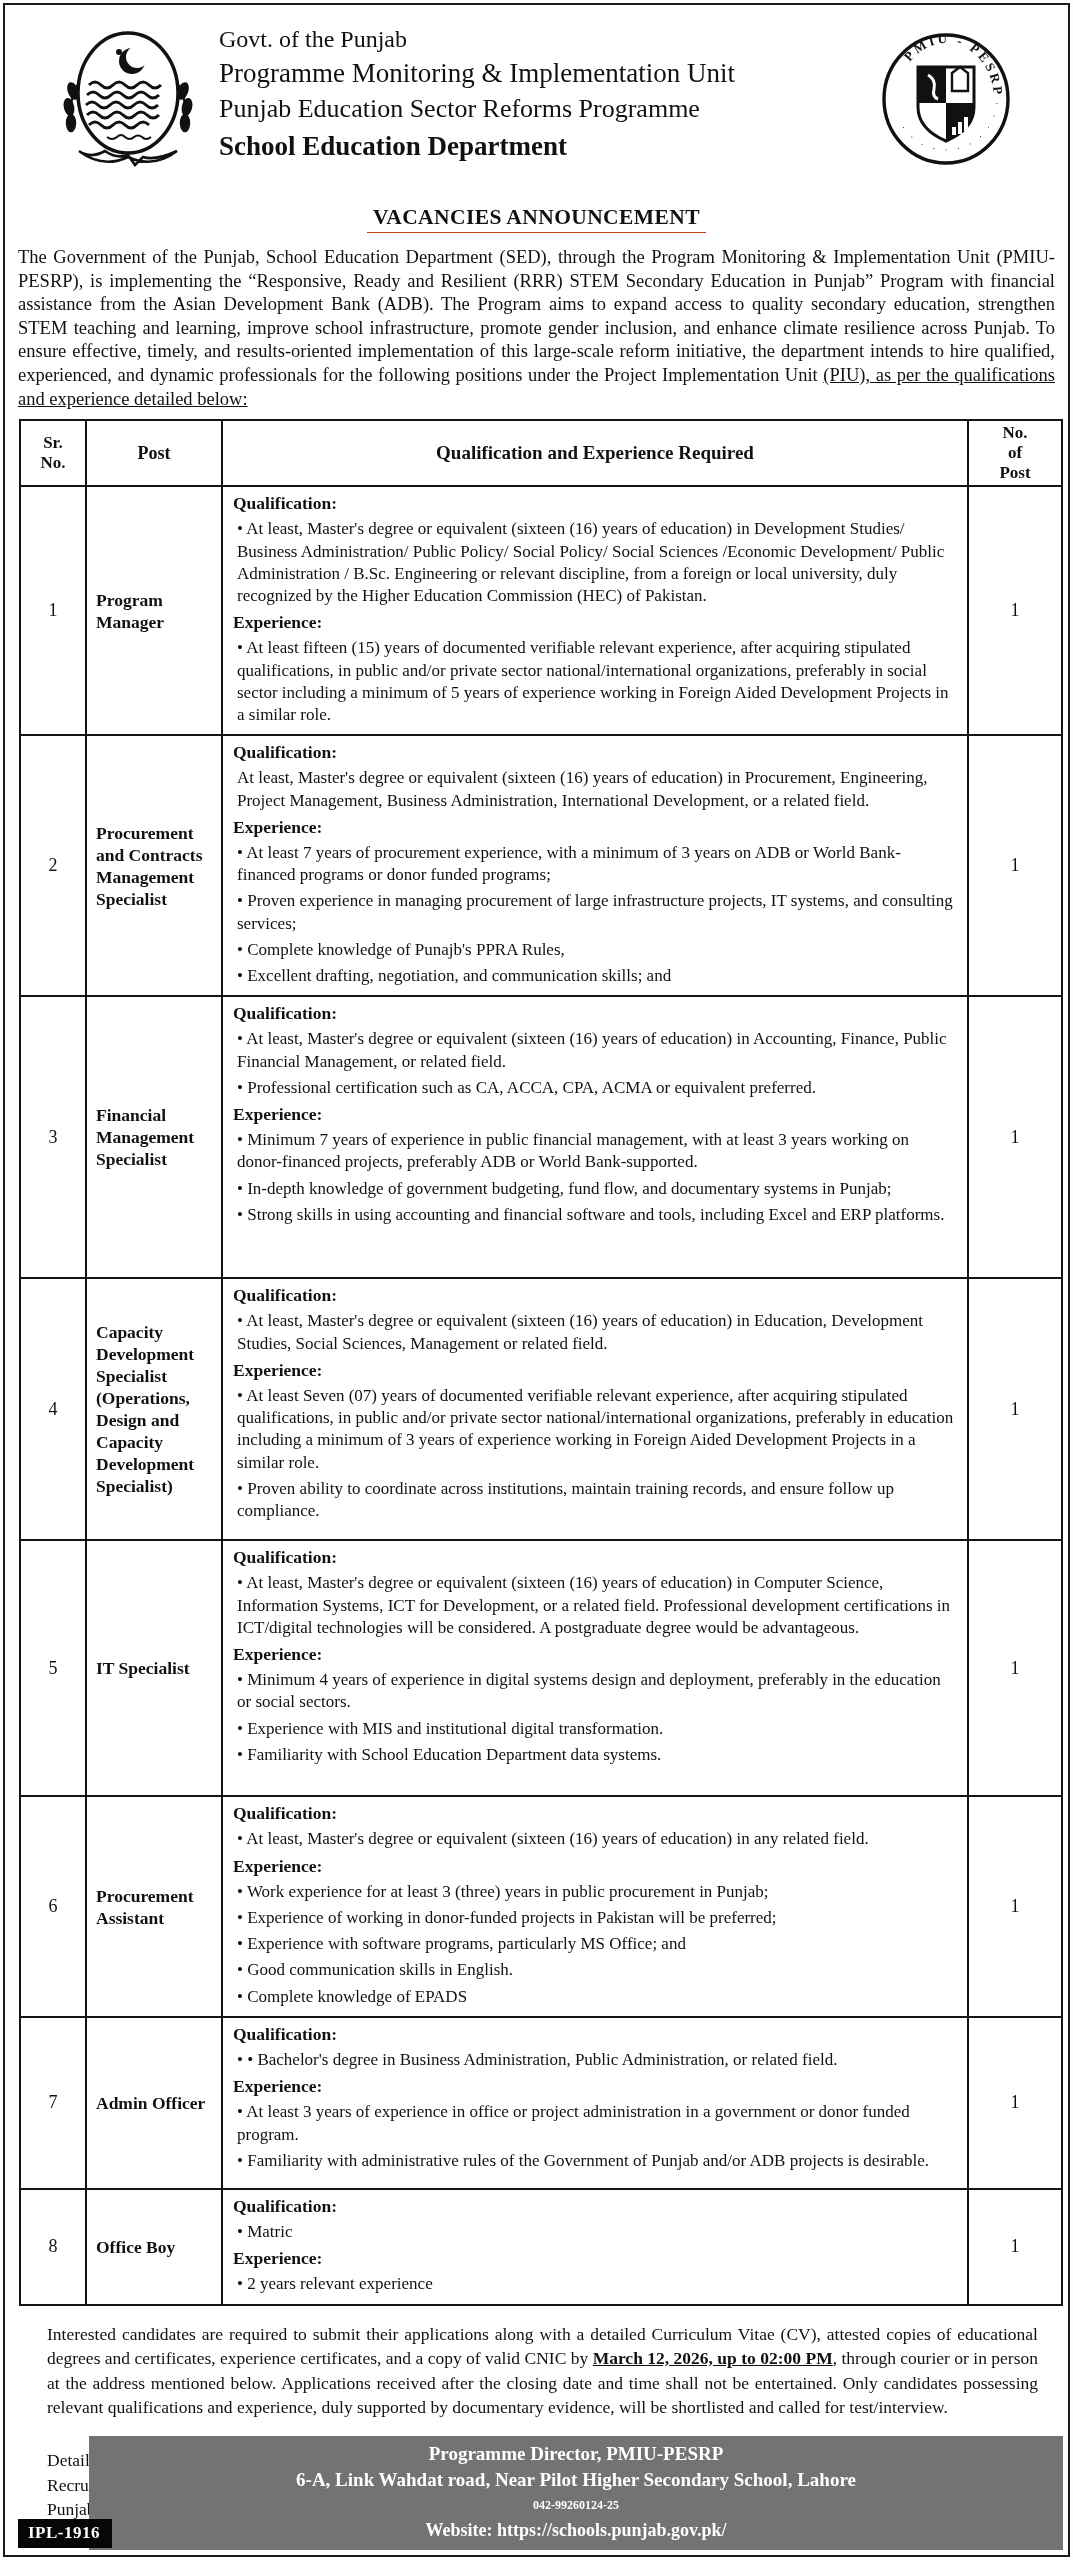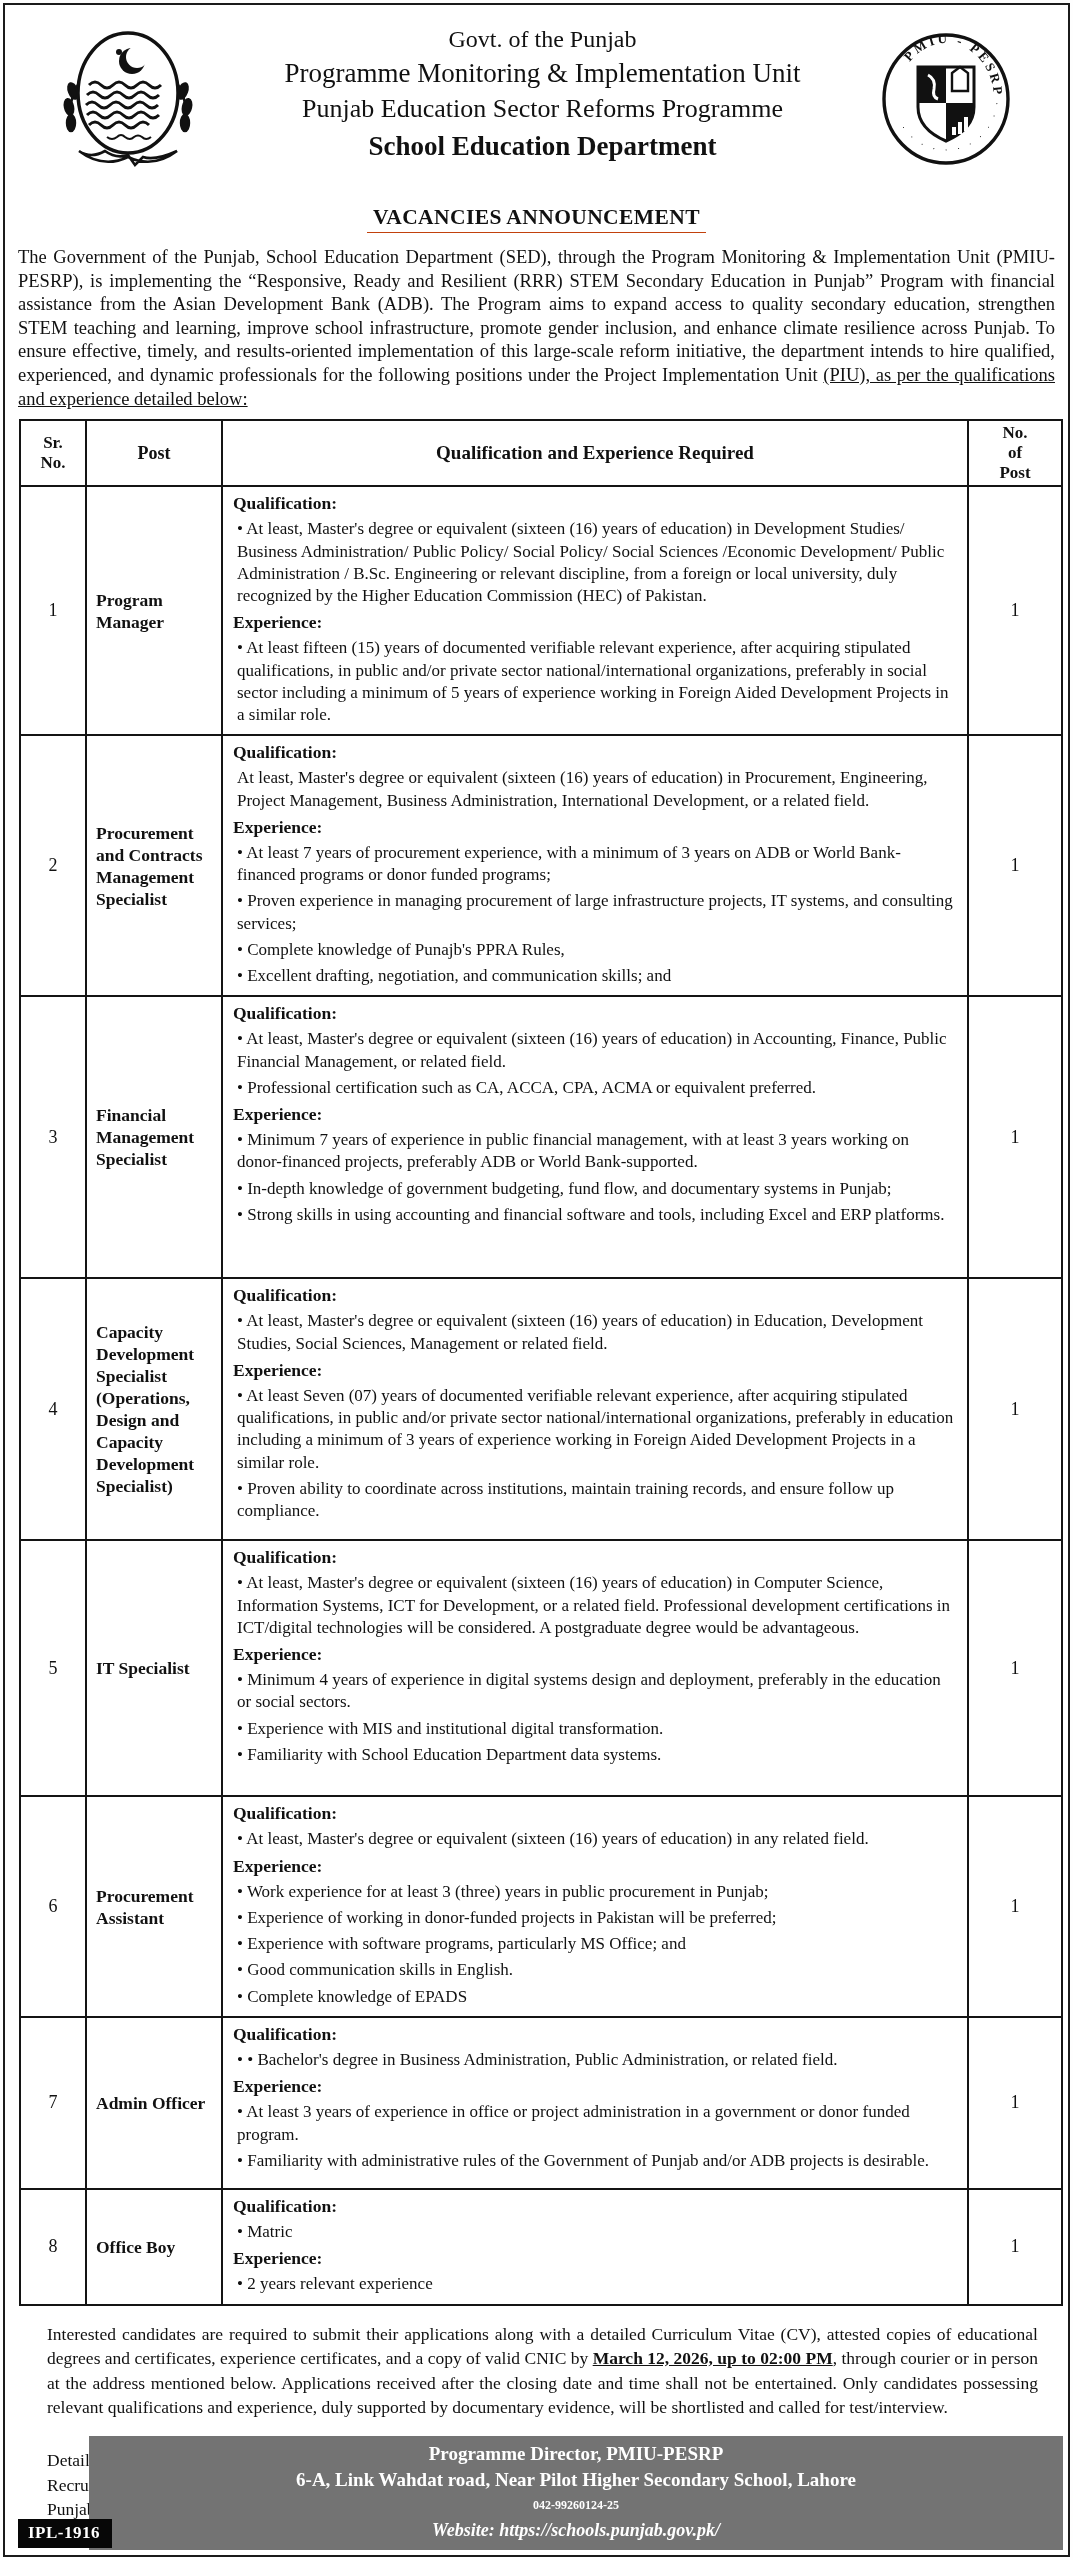--- a/index.html
+++ b/index.html
@@ -4,21 +4,21 @@
 <style>
   html,body{margin:0;padding:0;background:#ffffff;}
   body{font-family:"Liberation Serif","DejaVu Serif",serif;color:#111;}
   .page{position:relative;width:1073px;height:2560px;background:#fefefe;overflow:hidden;}
   .frame{position:absolute;inset:3px;border:2px solid #1b1b1b;background:#fff;}
 
   
   .masthead{display:flex;align-items:flex-start;padding:14px 34px 0 44px;}
   .crest-box{width:170px;flex:0 0 auto;}
   .seal-box{width:168px;flex:0 0 auto;}
-  .head-center{flex:1 1 auto;text-align:center;padding-top:4px;}
+  .head-center{flex:1 1 auto;text-align:left;padding-top:4px;}
   .h-line1{font-size:24px;line-height:32px;}
   .h-line2{font-size:27px;line-height:36px;}
   .h-line3{font-size:26px;line-height:36px;}
   .h-line4{font-size:27px;line-height:38px;font-weight:bold;}
 
   
   .title-wrap{text-align:center;margin-top:14px;}
   .doc-title{display:inline-block;font-weight:bold;font-size:21.5px;letter-spacing:.4px;
     border-bottom:1px solid #c2410c;padding:0 6px 2px 6px;}
 
@@ -55,21 +55,21 @@
   .fpara.second{margin-top:28px;}
   .bu{font-weight:bold;text-decoration:underline;}
 
   
   .band{position:absolute;left:84px;right:5px;bottom:5px;background:#737373;color:#fff;
     text-align:center;padding:5px 0 7px 0;}
   .band .b1,.band .b2,.band .b3{font-weight:bold;}
   .band .b1{font-size:19px;line-height:26px;}
   .band .b2{font-size:19px;line-height:26px;}
   .band .b3{font-size:12px;line-height:25px;}
-  .band .b4{font-size:18px;line-height:25px;font-weight:bold;font-style:italic;}
+  .band .b4{font-size:18px;line-height:25px;font-weight:bold;}
   .ipl{position:absolute;left:13px;bottom:7px;background:#070707;color:#fff;font-weight:bold;
     font-size:17px;padding:4px 12px 5px 10px;letter-spacing:.5px;}
 </style>
 </head>
 <body>
 
 <div class="page">
   <div class="frame">
 
     <div class="masthead">

